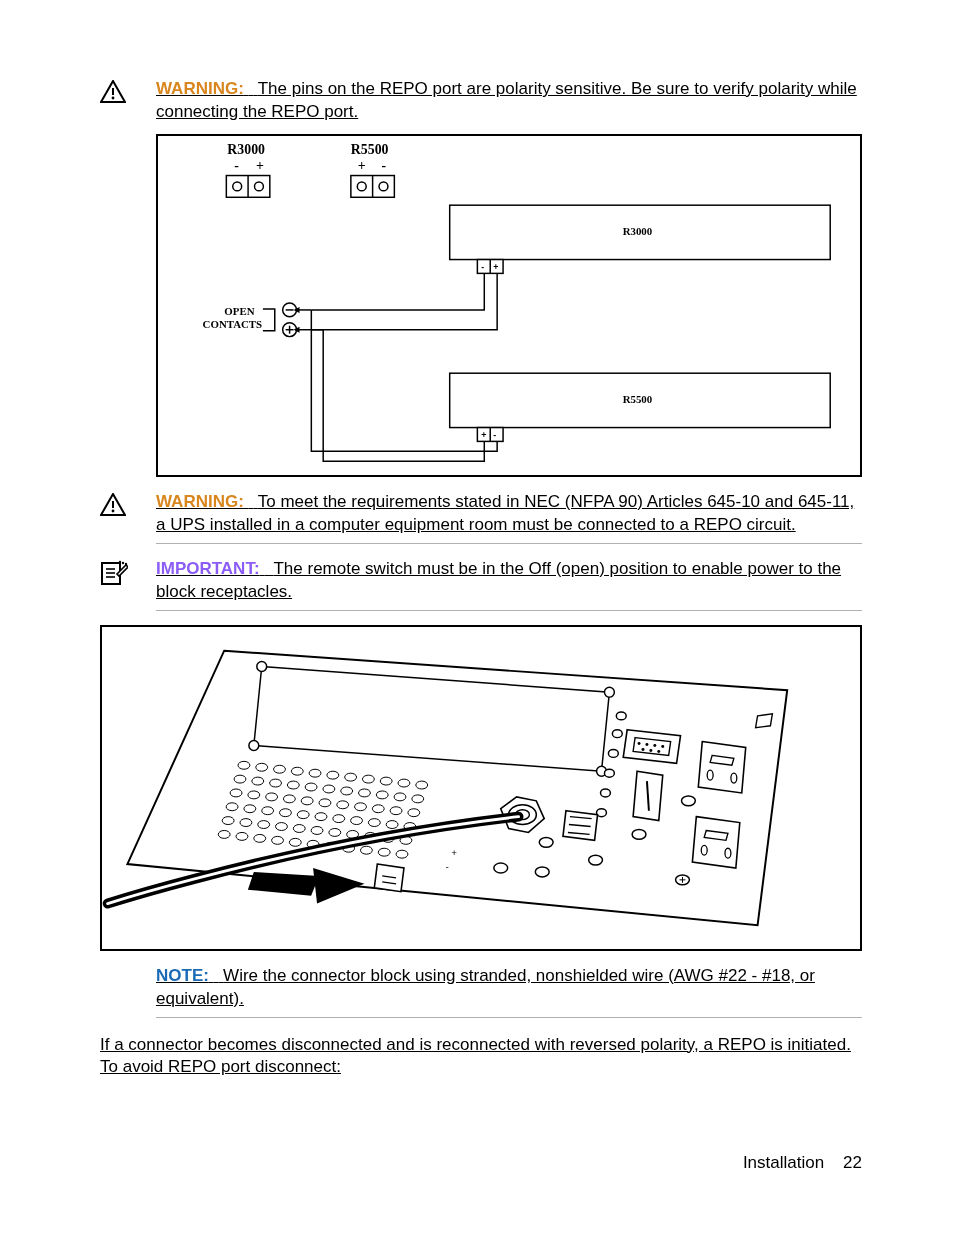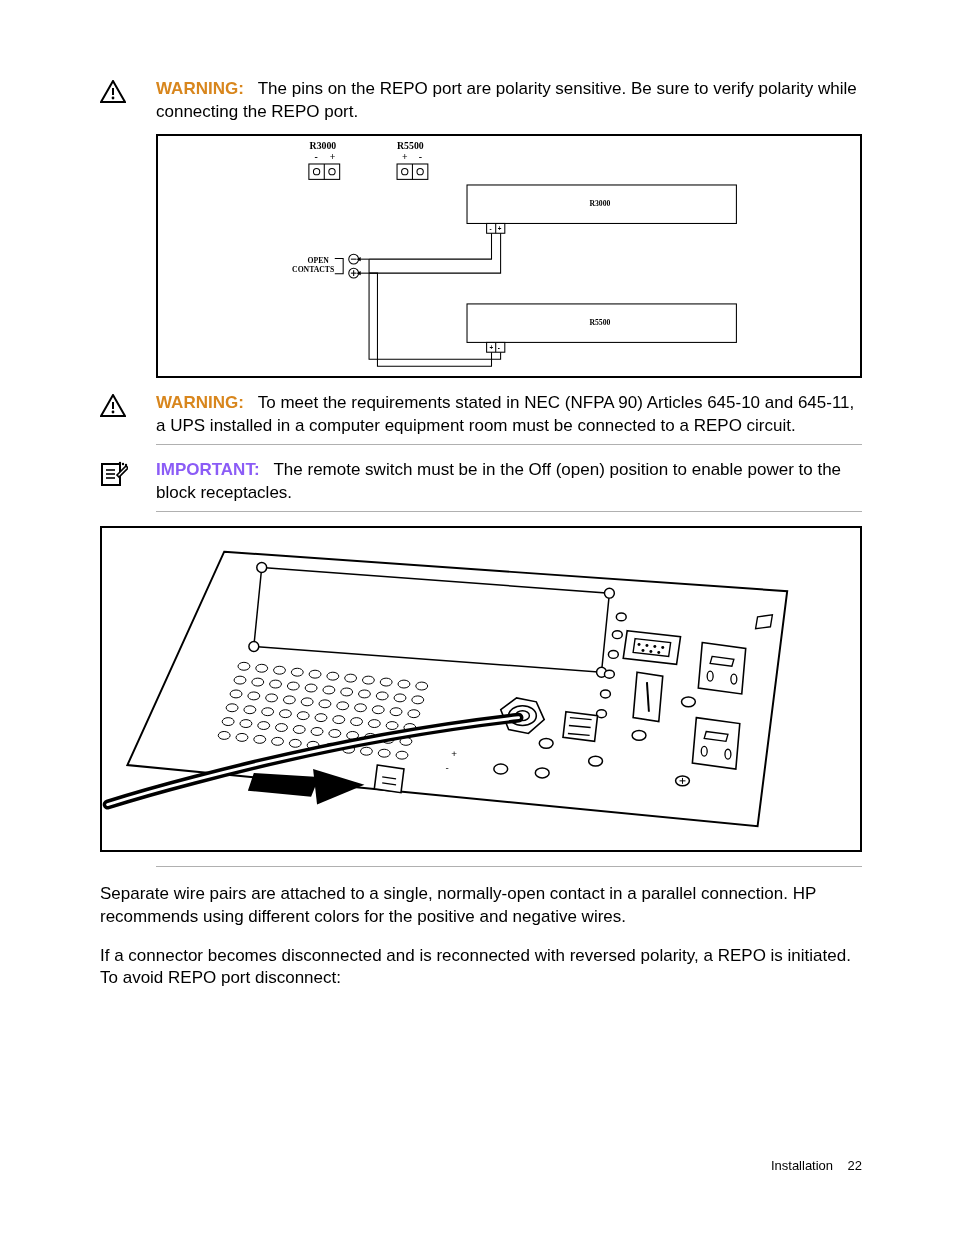--- a/index.html
+++ b/index.html
@@ -13,20 +13,21 @@
     color: #000;
     font-size: 17px;
     line-height: 1.35;
   }
   .page {
     position: relative;
     width: 954px;
     height: 1235px;
     box-sizing: border-box;
     padding: 78px 92px 48px 100px;
+    text-decoration: underline;
   }
   .callout {
     display: flex;
     margin-bottom: 6px;
   }
   .callout .icon-col {
     width: 56px;
     flex: 0 0 56px;
     padding-top: 2px;
   }
@@ -63,21 +64,21 @@
   .p-body {
     margin: 16px 0;
   }
   .p-body.indent {
     margin-left: 0;
   }
   .footer {
     position: absolute;
     right: 92px;
     bottom: 60px;
-    font-size: 13px;
+    font-size: 17px;
   }
   
   .term {
     fill: #fff;
     stroke: #000;
     stroke-width: 1.5;
   }
   .boxline {
     fill: #fff;
     stroke: #000;
@@ -113,21 +114,21 @@
       </svg>
     </div>
     <div class="text-col">
       <span class="warn-label">WARNING:</span>
       <span>&nbsp;</span>
       <span>The pins on the REPO port are polarity sensitive. Be sure to verify polarity while connecting the REPO port.</span>
     </div>
   </div>
 
   <div class="fig-wrap">
-    <div class="fig" style="height:244px; position:relative;">
+    <div class="fig" style="height:343px; position:relative;">
       <svg viewBox="0 0 700 343" width="100%" height="100%">
 
         <text x="65" y="18" class="ftext">R3000</text>
         <text x="190" y="18" class="ftext">R5500</text>
 
         <text x="72" y="34" class="ftext">-</text>
         <text x="94" y="34" class="ftext">+</text>
 
         <text x="197" y="34" class="ftext">+</text>
         <text x="221" y="34" class="ftext">-</text>
@@ -388,23 +389,30 @@
         <line x1="584" y1="253" x2="584" y2="259" stroke="#000"></line>
 
         <path d="M660 90 L675 88 L673 100 L658 102 Z" fill="#fff" stroke="#000" stroke-width="1.4"></path>
 
         <text x="350" y="232" style="font-size:10px;">+</text>
         <text x="344" y="246" style="font-size:10px;">-</text>
       </svg>
     </div>
   </div>
 
+  <div class="callout">
+    <div class="icon-col"></div>
+    <div class="text-col">
+      <span class="note-label">NOTE:</span>
+      <span>&nbsp;</span>
+      <span>Wire the connector block using stranded, nonshielded wire (AWG #22 - #18, or equivalent).</span>
+    </div>
+  </div>
   <hr class="rule">
 
-  <p class="p-body indent">Separate wire pairs are attached to a single, normally-open contact in a parallel connection. HP recommends using different colors for the positive and negative wires.</p>
   <p class="p-body indent">If a connector becomes disconnected and is reconnected with reversed polarity, a REPO is initiated. To avoid REPO port disconnect:</p>
 
   <div class="footer">
     <span>Installation</span>
     &nbsp;&nbsp;
     <span>22</span>
   </div>
 
 </div>
 

